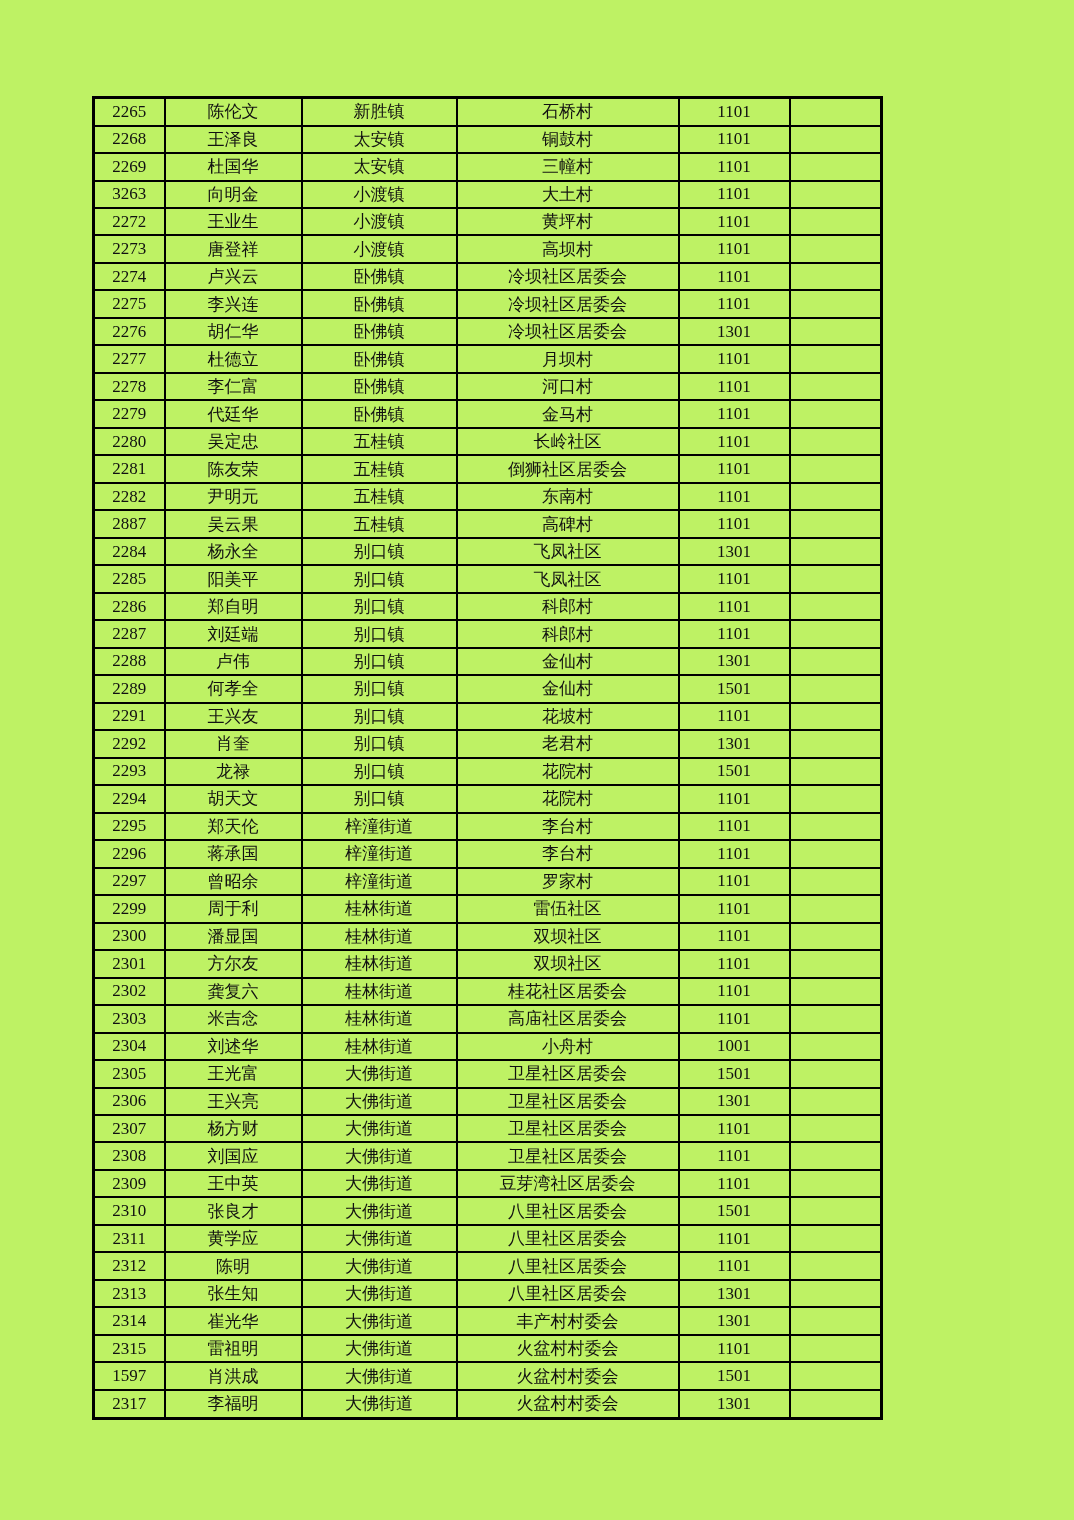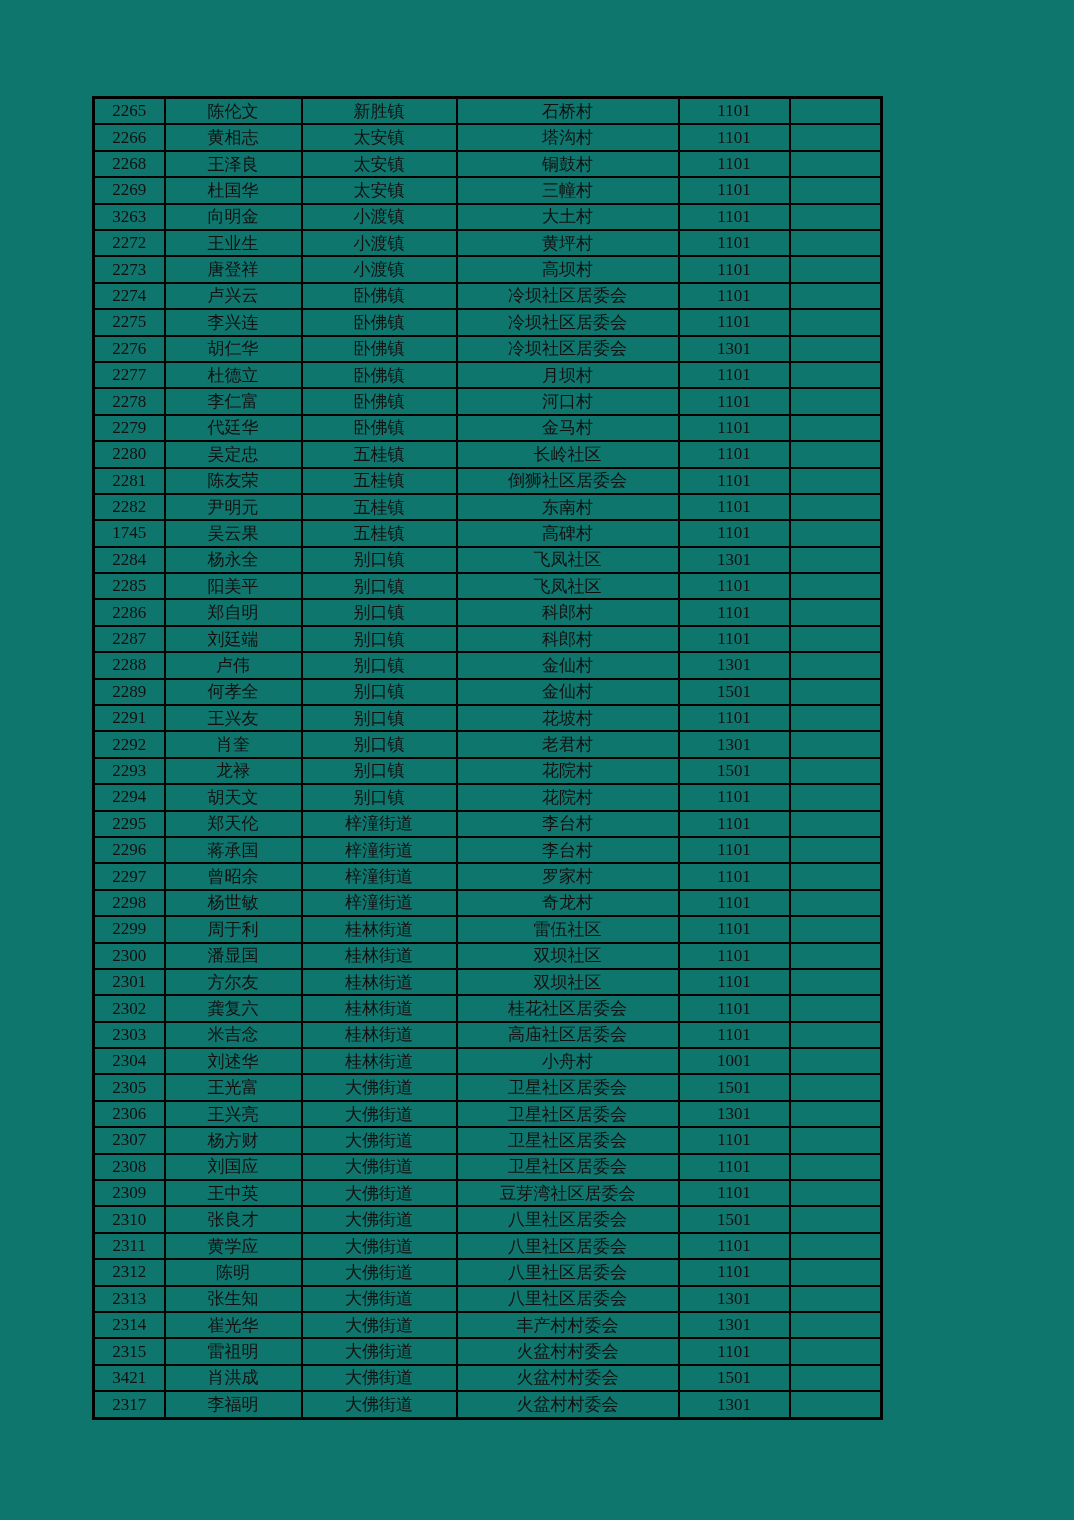--- a/index.html
+++ b/index.html
@@ -4,21 +4,21 @@
 <style>
   html, body {
     margin: 0;
     padding: 0;
     background: #ffffff;
   }
   .page {
     position: relative;
     width: 1074px;
     height: 1520px;
-    background: #0f766e;
+    background: #bef264;
     font-family: "Liberation Serif", "DejaVu Serif", serif;
     color: #111111;
   }
   table.roster {
     position: absolute;
     left: 92px;
     top: 96px;
     width: 788px;
     height: 1324px;
     border-collapse: collapse;
@@ -58,28 +58,20 @@
     <tbody id="roster-body">
         <tr>
     <td>2265</td>
     <td>陈伦文</td>
     <td>新胜镇</td>
     <td>石桥村</td>
     <td>1101</td>
     <td></td>
   </tr>
         <tr>
-    <td>2266</td>
-    <td>黄相志</td>
-    <td>太安镇</td>
-    <td>塔沟村</td>
-    <td>1101</td>
-    <td></td>
-  </tr>
-        <tr>
     <td>2268</td>
     <td>王泽良</td>
     <td>太安镇</td>
     <td>铜鼓村</td>
     <td>1101</td>
     <td></td>
   </tr>
         <tr>
     <td>2269</td>
     <td>杜国华</td>
@@ -178,21 +170,21 @@
   </tr>
         <tr>
     <td>2282</td>
     <td>尹明元</td>
     <td>五桂镇</td>
     <td>东南村</td>
     <td>1101</td>
     <td></td>
   </tr>
         <tr>
-    <td>1745</td>
+    <td>2887</td>
     <td>吴云果</td>
     <td>五桂镇</td>
     <td>高碑村</td>
     <td>1101</td>
     <td></td>
   </tr>
         <tr>
     <td>2284</td>
     <td>杨永全</td>
     <td>别口镇</td>
@@ -290,28 +282,20 @@
   </tr>
         <tr>
     <td>2297</td>
     <td>曾昭余</td>
     <td>梓潼街道</td>
     <td>罗家村</td>
     <td>1101</td>
     <td></td>
   </tr>
         <tr>
-    <td>2298</td>
-    <td>杨世敏</td>
-    <td>梓潼街道</td>
-    <td>奇龙村</td>
-    <td>1101</td>
-    <td></td>
-  </tr>
-        <tr>
     <td>2299</td>
     <td>周于利</td>
     <td>桂林街道</td>
     <td>雷伍社区</td>
     <td>1101</td>
     <td></td>
   </tr>
         <tr>
     <td>2300</td>
     <td>潘显国</td>
@@ -434,21 +418,21 @@
   </tr>
         <tr>
     <td>2315</td>
     <td>雷祖明</td>
     <td>大佛街道</td>
     <td>火盆村村委会</td>
     <td>1101</td>
     <td></td>
   </tr>
         <tr>
-    <td>3421</td>
+    <td>1597</td>
     <td>肖洪成</td>
     <td>大佛街道</td>
     <td>火盆村村委会</td>
     <td>1501</td>
     <td></td>
   </tr>
         <tr>
     <td>2317</td>
     <td>李福明</td>
     <td>大佛街道</td>

